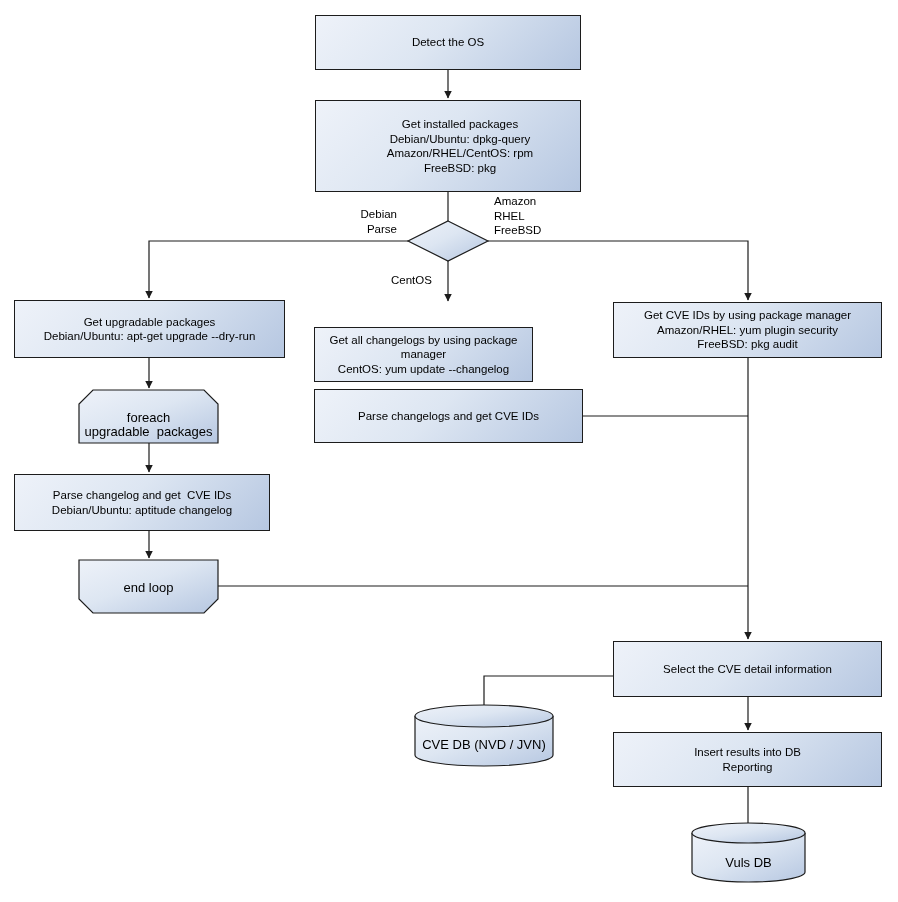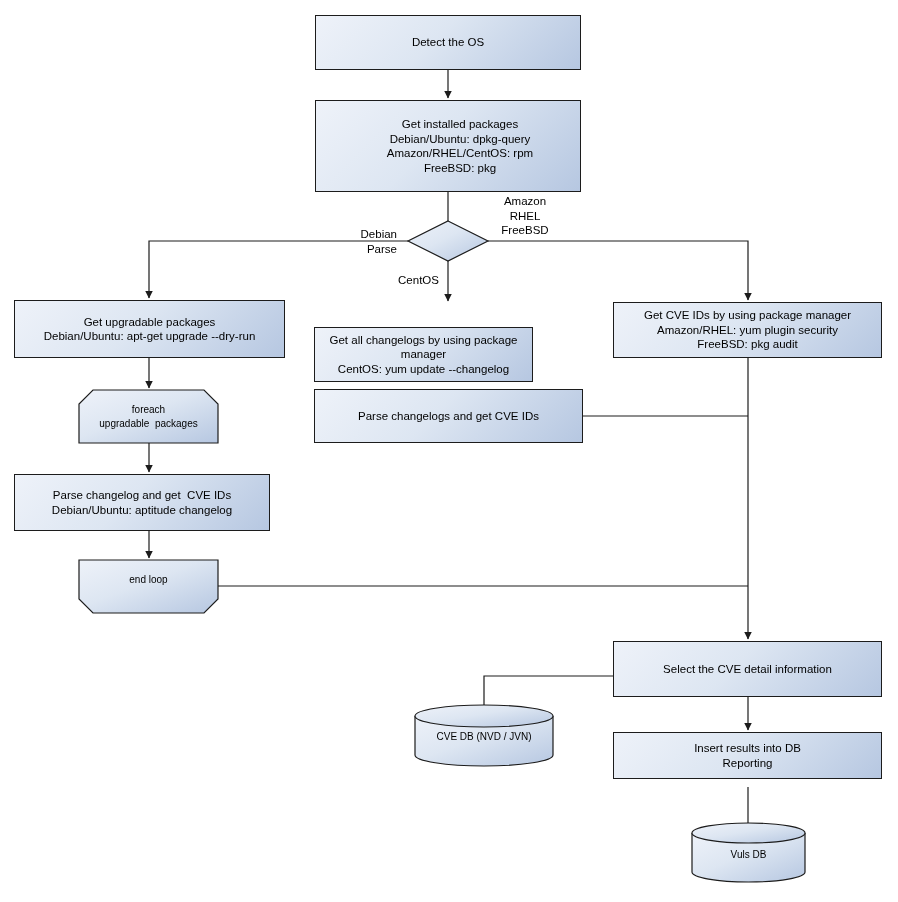--- a/index.html
+++ b/index.html
@@ -20,29 +20,29 @@
     background:linear-gradient(135deg,#eef2f9 0%,#dde6f2 45%,#b6c7e1 100%);
     border:1px solid #1c1c1c;
     text-align:center;
     font-size:11.5px;line-height:14.5px;
   }
   .floating-text{
     position:absolute;
     display:flex;flex-direction:column;
     align-items:center;justify-content:center;
     text-align:center;
-    font-size:10px;line-height:14px;
-    background:transparent;border:none;
+    font-size:13px;line-height:14px;
+    background:transparent;border:none;margin-top:8px;
   }
   .label{
     position:absolute;
     font-size:11.5px;line-height:14.5px;
   }
   .label.right-align{text-align:right;}
-  .label.center-align{text-align:center;}
+  .label.center-align{text-align:left;}
   .line{white-space:pre-wrap;}
 </style>
 </head>
 <body>
 
 <div id="canvas">
 
   <svg class="layer" width="898" height="902" viewBox="0 0 898 902">
     <defs>
       <linearGradient id="boxGrad" x1="0" y1="0" x2="1" y2="1">
@@ -134,21 +134,21 @@
   <div class="node" style="left:613px;top:641px;width:269px;height:56px;">
     <div class="line">Select the CVE detail information</div>
   </div>
 
   <div class="node" style="left:613px;top:302px;width:269px;height:56px;">
     <div class="line">Get CVE IDs by using package manager</div>
     <div class="line">Amazon/RHEL: yum plugin security</div>
     <div class="line">FreeBSD: pkg audit</div>
   </div>
 
-  <div class="node" style="left:613px;top:732px;width:269px;height:47px;">
+  <div class="node" style="left:613px;top:732px;width:269px;height:55px;">
     <div class="line">Insert results into DB</div>
     <div class="line">Reporting</div>
   </div>
 
   <div class="floating-text" style="left:79px;top:390px;width:139px;height:53px;">
     <div class="line">foreach</div>
     <div class="line">upgradable  packages</div>
   </div>
 
   <div class="floating-text" style="left:79px;top:553px;width:139px;height:53px;">
@@ -156,21 +156,21 @@
   </div>
 
   <div class="floating-text" style="left:415px;top:722px;width:138px;height:30px;">
     <div class="line">CVE DB (NVD / JVN)</div>
   </div>
 
   <div class="floating-text" style="left:692px;top:845px;width:113px;height:20px;">
     <div class="line">Vuls DB</div>
   </div>
 
-  <div class="label right-align" style="left:320px;top:207px;width:77px;margin-top:20px;">
+  <div class="label right-align" style="left:320px;top:207px;width:77px;">
     <div class="line">Debian</div>
     <div class="line">Parse</div>
   </div>
 
   <div class="label center-align" style="left:494px;top:194px;width:62px;">
     <div class="line">Amazon</div>
     <div class="line">RHEL</div>
     <div class="line">FreeBSD</div>
   </div>
 

